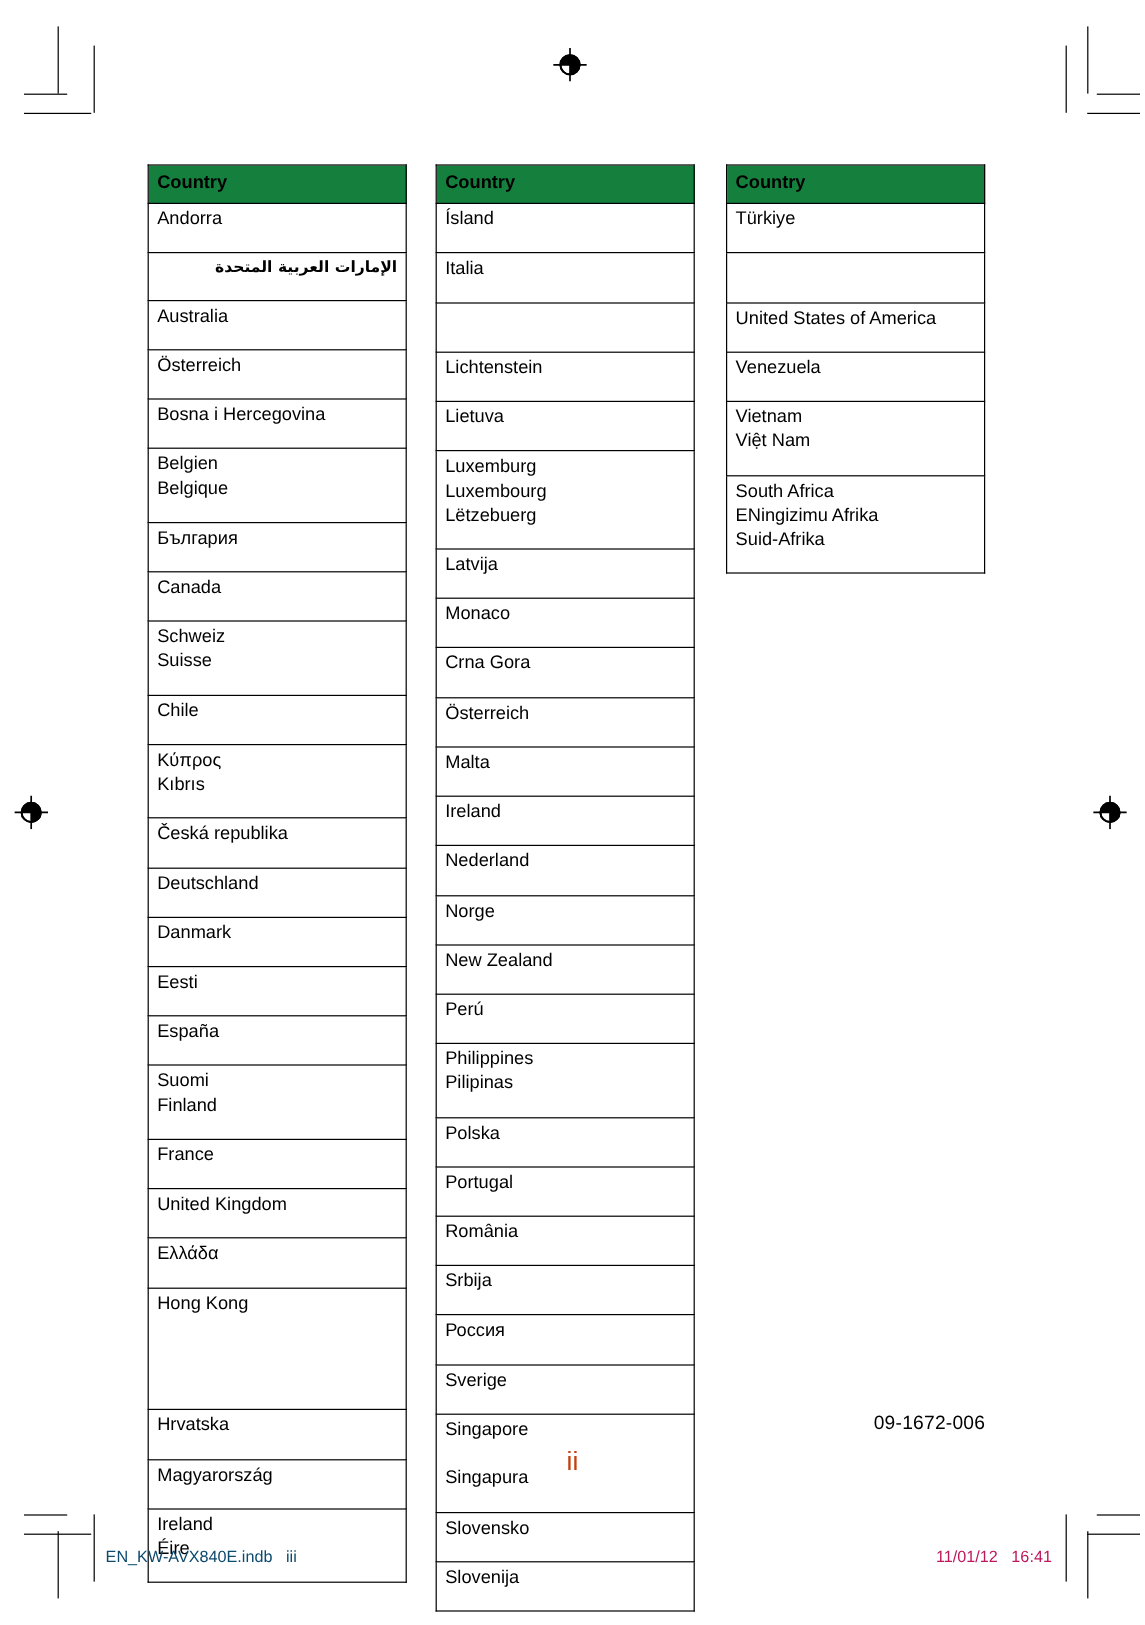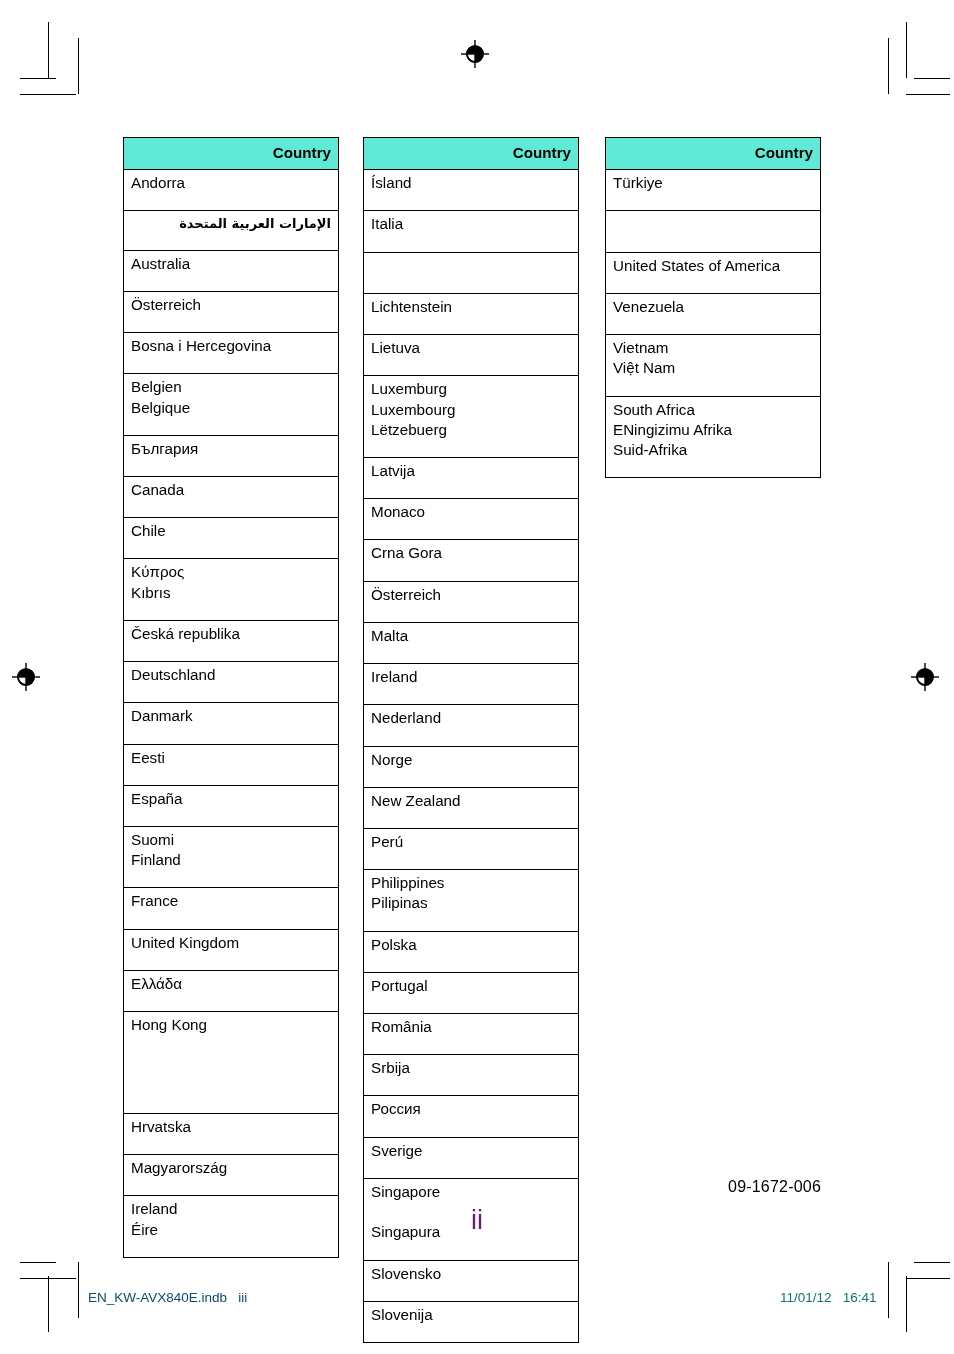--- a/index.html
+++ b/index.html
@@ -58,23 +58,23 @@
     padding: 3px 7px 17px 7px;
     font-size: 15.2px;
     line-height: 1.33;
     font-weight: normal;
     text-align: left;
     vertical-align: top;
     color: #000000;
     word-break: normal;
   }
   .country-table th.col-head {
-    background: #5eead4;
+    background: #15803d;
     font-weight: bold;
-    text-align: right;
+    text-align: left;
     font-size: 15.2px;
     padding: 5px 7px 6px 7px;
     border-bottom: 1.6px solid #000000;
   }
   
   .country-table td.thick-bottom {
     border-bottom: 1.6px solid #000000;
   }
   .country-table td.rtl {
     direction: rtl;
@@ -107,38 +107,38 @@
     font-size: 16px;
     letter-spacing: 0.2px;
     color: #000000;
   }
   #page-number {
     position: absolute;
     left: 0;
     top: 1205px;
     width: 954px;
     text-align: center;
-    font-size: 27px;
+    font-size: 22px;
     font-weight: normal;
-    color: #701a75;
+    color: #c2410c;
   }
   #footer-left {
     position: absolute;
     left: 88px;
     top: 1290px;
     font-size: 13.5px;
     color: #0c4a6e;
     white-space: pre;
   }
   #footer-right {
     position: absolute;
     left: 780px;
     top: 1290px;
     font-size: 13.5px;
-    color: #0f766e;
+    color: #be185d;
     white-space: pre;
     text-align: right;
     width: 95px;
   }
 </style>
 </head>
 <body>
 
 <div id="page">
 
@@ -251,20 +251,26 @@
               <span class="ln">България</span>
             </td>
           </tr>
           <tr>
             <td>
               <span class="ln">Canada</span>
             </td>
           </tr>
           <tr>
             <td>
+              <span class="ln">Schweiz</span>
+              <span class="ln">Suisse</span>
+            </td>
+          </tr>
+          <tr>
+            <td>
               <span class="ln">Chile</span>
             </td>
           </tr>
           <tr>
             <td>
               <span class="ln">Κύπρος</span>
               <span class="ln">Kıbrıs</span>
             </td>
           </tr>
           <tr>

